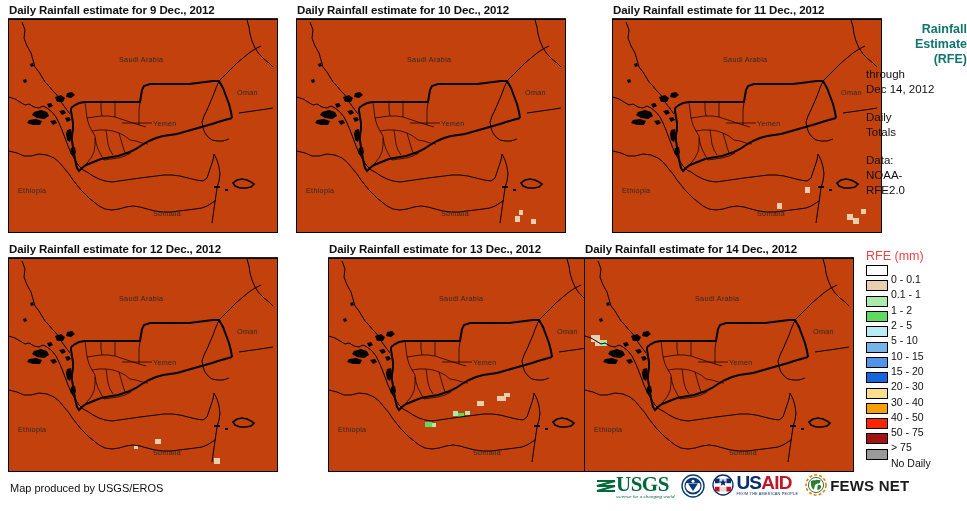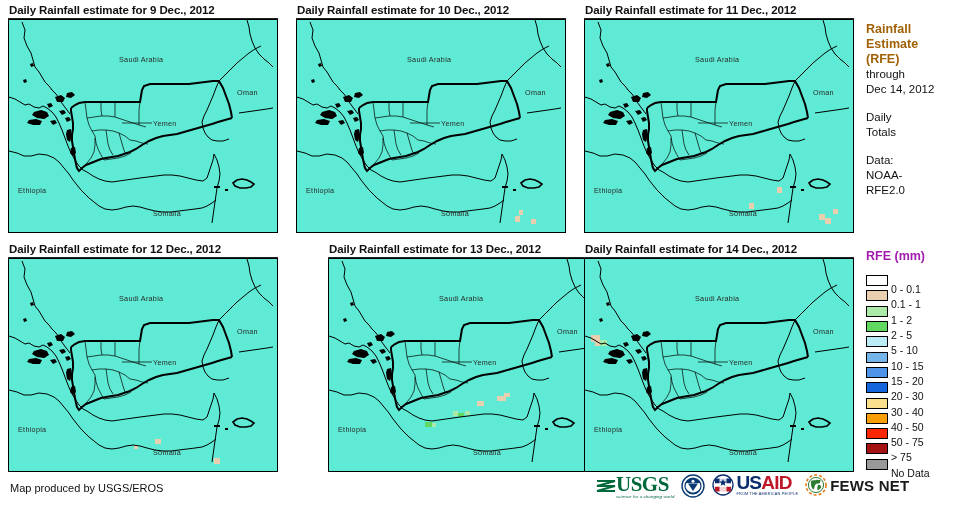--- a/index.html
+++ b/index.html
@@ -18,49 +18,49 @@
     letter-spacing:-0.1px;
     white-space:nowrap;
     line-height:13px;
     padding-left:1px;
   }
   .panel-title-rule{
     height:1px;background:#222;width:100%;margin-top:1px;
   }
   .map-box{
     border:1px solid #000;
-    background:#5eead4;
+    background:#c2410c;
     position:relative;
     box-sizing:border-box;
     overflow:hidden;
   }
   .map-box svg{display:block;position:absolute;top:0;left:0;}
   .lbl{
     font-family:"Liberation Sans", sans-serif;
     font-size:7.2px;
     fill:#2a2a2a;
     letter-spacing:0.3px;
   }
   
   #side-info{
     position:absolute;left:866px;top:22px;width:101px;
   }
   .side-head{
-    font-size:12.5px;font-weight:bold;color:#a16207;line-height:15px;
+    font-size:12.5px;font-weight:bold;color:#0f766e;line-height:15px;text-align:right;
   }
   .side-sub{
     font-size:11.5px;color:#111;line-height:15px;
   }
   .side-gap{height:13px;}
   
   #legend{
     position:absolute;left:866px;top:249px;width:101px;
   }
   .legend-title{
-    font-size:12.5px;font-weight:bold;color:#a21caf;margin-bottom:10px;line-height:14px;
+    font-size:12.5px;font-weight:normal;color:#ef4444;margin-bottom:0;line-height:14px;
   }
   .legend-row{
     display:flex;align-items:center;height:15.3px;
   }
   .legend-swatch{
     width:22px;height:11px;border:1px solid #000;box-sizing:border-box;flex:0 0 auto;
   }
   .legend-label{
     font-size:10.5px;color:#111;margin-left:3px;white-space:nowrap;line-height:11px;margin-top:18px;
   }
@@ -208,21 +208,21 @@
       <use href="#basemap"></use>
       <text class="lbl" x="110" y="42">Saudi Arabia</text>
       <text class="lbl" x="228" y="75">Oman</text>
       <text class="lbl" x="144" y="106">Yemen</text>
       <text class="lbl" x="9" y="173">Ethiopia</text>
       <text class="lbl" x="144" y="196">Somalia</text>
     </svg>
   </div>
 </div>
 
-<div class="panel" style="left:584px;top:4px;width:270px;">
+<div class="panel" style="left:612px;top:4px;width:270px;">
   <div class="panel-title">Daily Rainfall estimate for 11 Dec., 2012</div>
   <div class="panel-title-rule"></div>
   <div class="map-box" style="width:270px;height:214px;">
     <svg width="268" height="212" viewBox="0 0 268 212">
       <g>
         <rect x="192" y="167" width="5" height="6" fill="#e7cfb0"></rect>
         <rect x="164" y="183" width="5" height="6" fill="#e7cfb0"></rect>
         <rect x="234" y="194" width="6" height="6" fill="#e7cfb0"></rect>
         <rect x="240" y="198" width="6" height="6" fill="#e7cfb0"></rect>
         <rect x="248" y="189" width="5" height="5" fill="#e7cfb0"></rect>
@@ -363,21 +363,21 @@
       <div class="legend-row">
         <div class="legend-swatch" style="background: rgb(250, 38, 0);"></div>
         <div class="legend-label">50 - 75</div>
       </div>
       <div class="legend-row">
         <div class="legend-swatch" style="background: rgb(164, 19, 19);"></div>
         <div class="legend-label">&gt; 75</div>
       </div>
       <div class="legend-row">
         <div class="legend-swatch" style="background: rgb(153, 153, 153);"></div>
-        <div class="legend-label">No Data</div>
+        <div class="legend-label">No Daily</div>
       </div>
     </div>
 </div>
 
 <div id="footer-credit">Map produced by USGS/EROS</div>
 
 <div id="logo-bar">
 
   <div class="logo">
     <svg width="20" height="20" viewBox="0 0 20 20">

